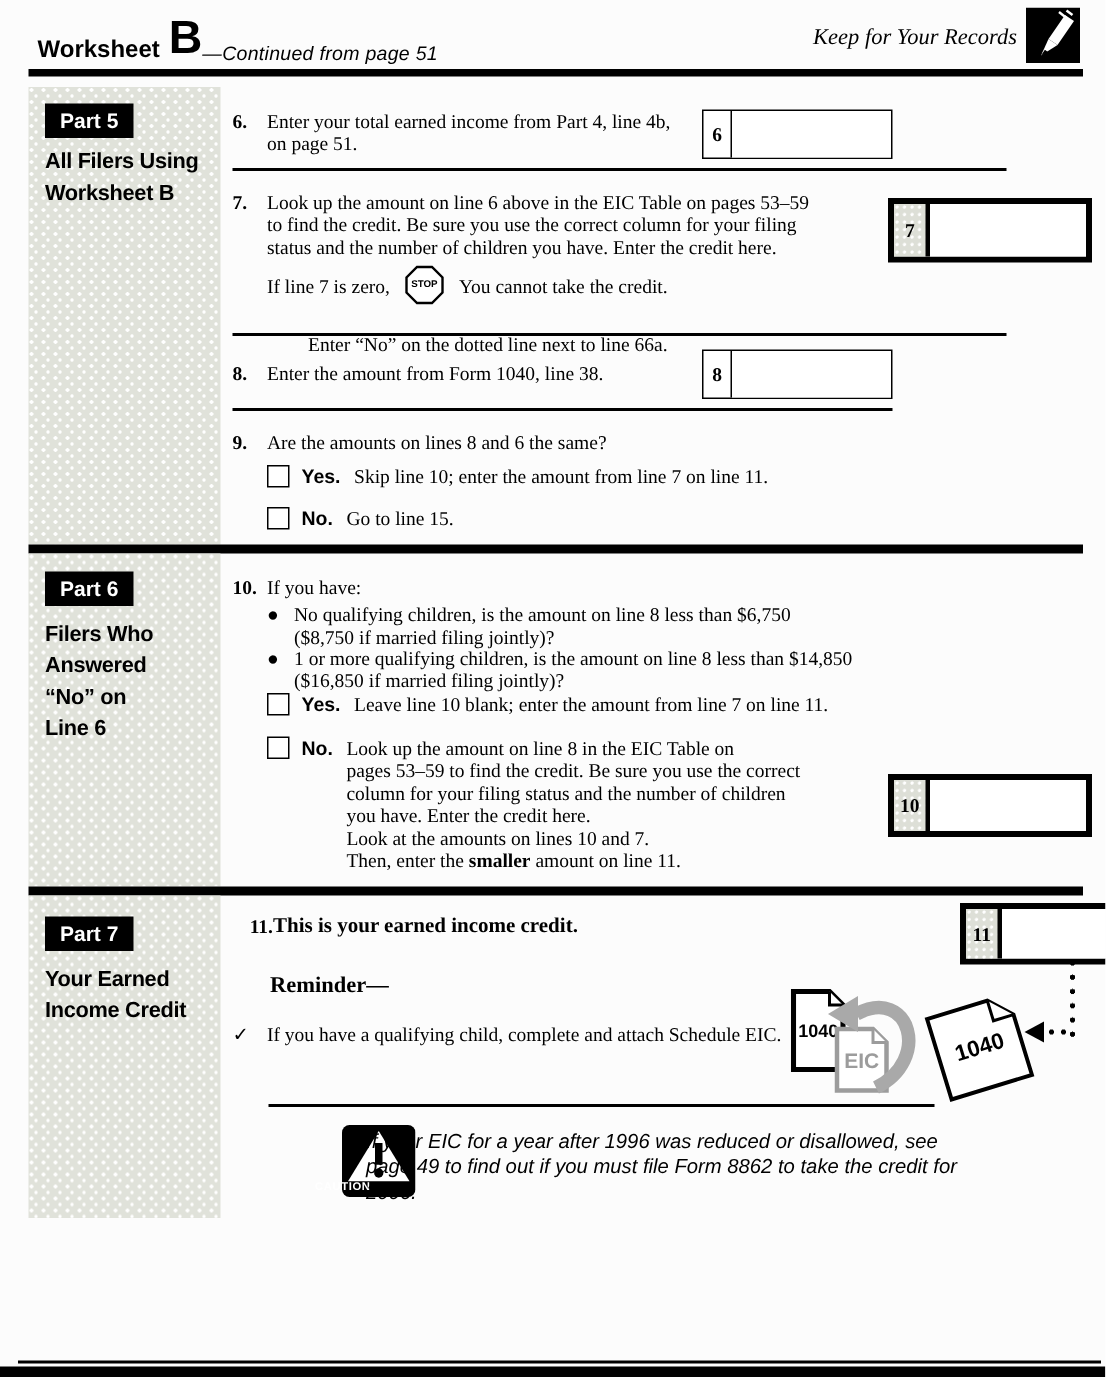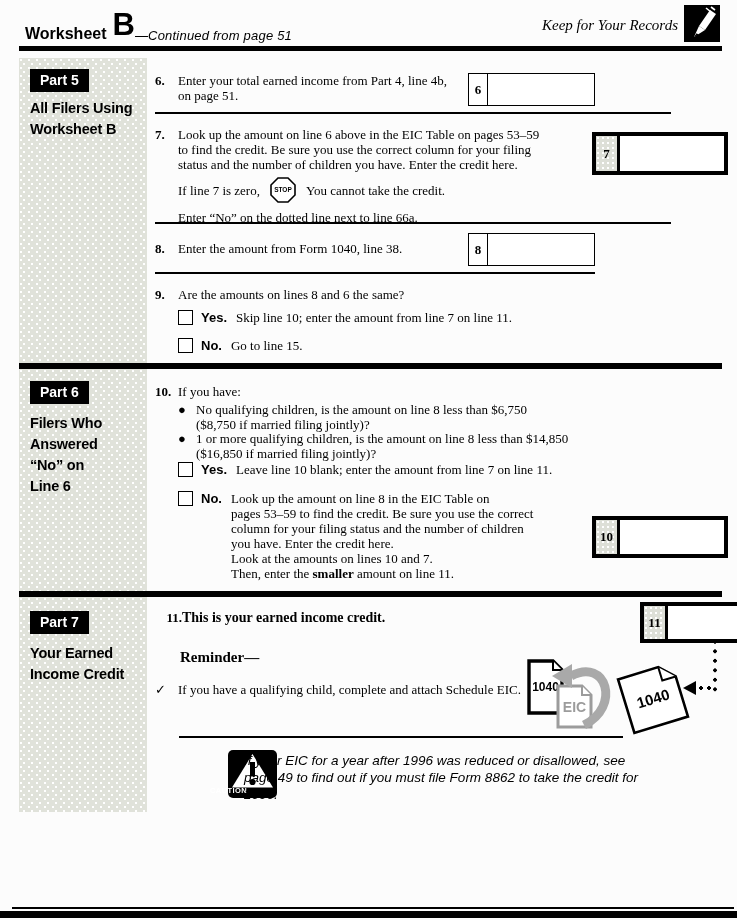--- a/index.html
+++ b/index.html
@@ -145,21 +145,21 @@
     <div class="row" style="align-items:center;">
       <span>If line 7 is zero,</span>
       <span class="stop-badge">
         <svg width="28" height="28" viewBox="0 0 28 28">
           <polygon points="9,2 19,2 26,9 26,19 19,26 9,26 2,19 2,9" fill="#fff" stroke="#000" stroke-width="1.6"></polygon>
         </svg>
         <span class="lbl">STOP</span>
       </span>
       <span>You cannot take the credit.</span>
     </div>
-    <div style="margin-top:6px;">Enter “No” on the dotted line next to line 66a.</div>
+    <div style="margin-top:18px;text-align:right;">Enter “No” on the dotted line next to line 66a.</div>
   </div>
   <div class="abs rule-thin" style="left:155px;top:222px;width:516px;"></div>
 
   <div class="abs row serif" style="left:155px;top:241px;">
     <span class="line-num">8.</span>
     <span>Enter the amount from Form 1040, line 38.</span>
   </div>
   <div class="abs amtbox thin" style="left:468px;top:233px;width:125px;height:31px;">
     <span class="amt-num">8</span>
     <span class="amt-blank"></span>

